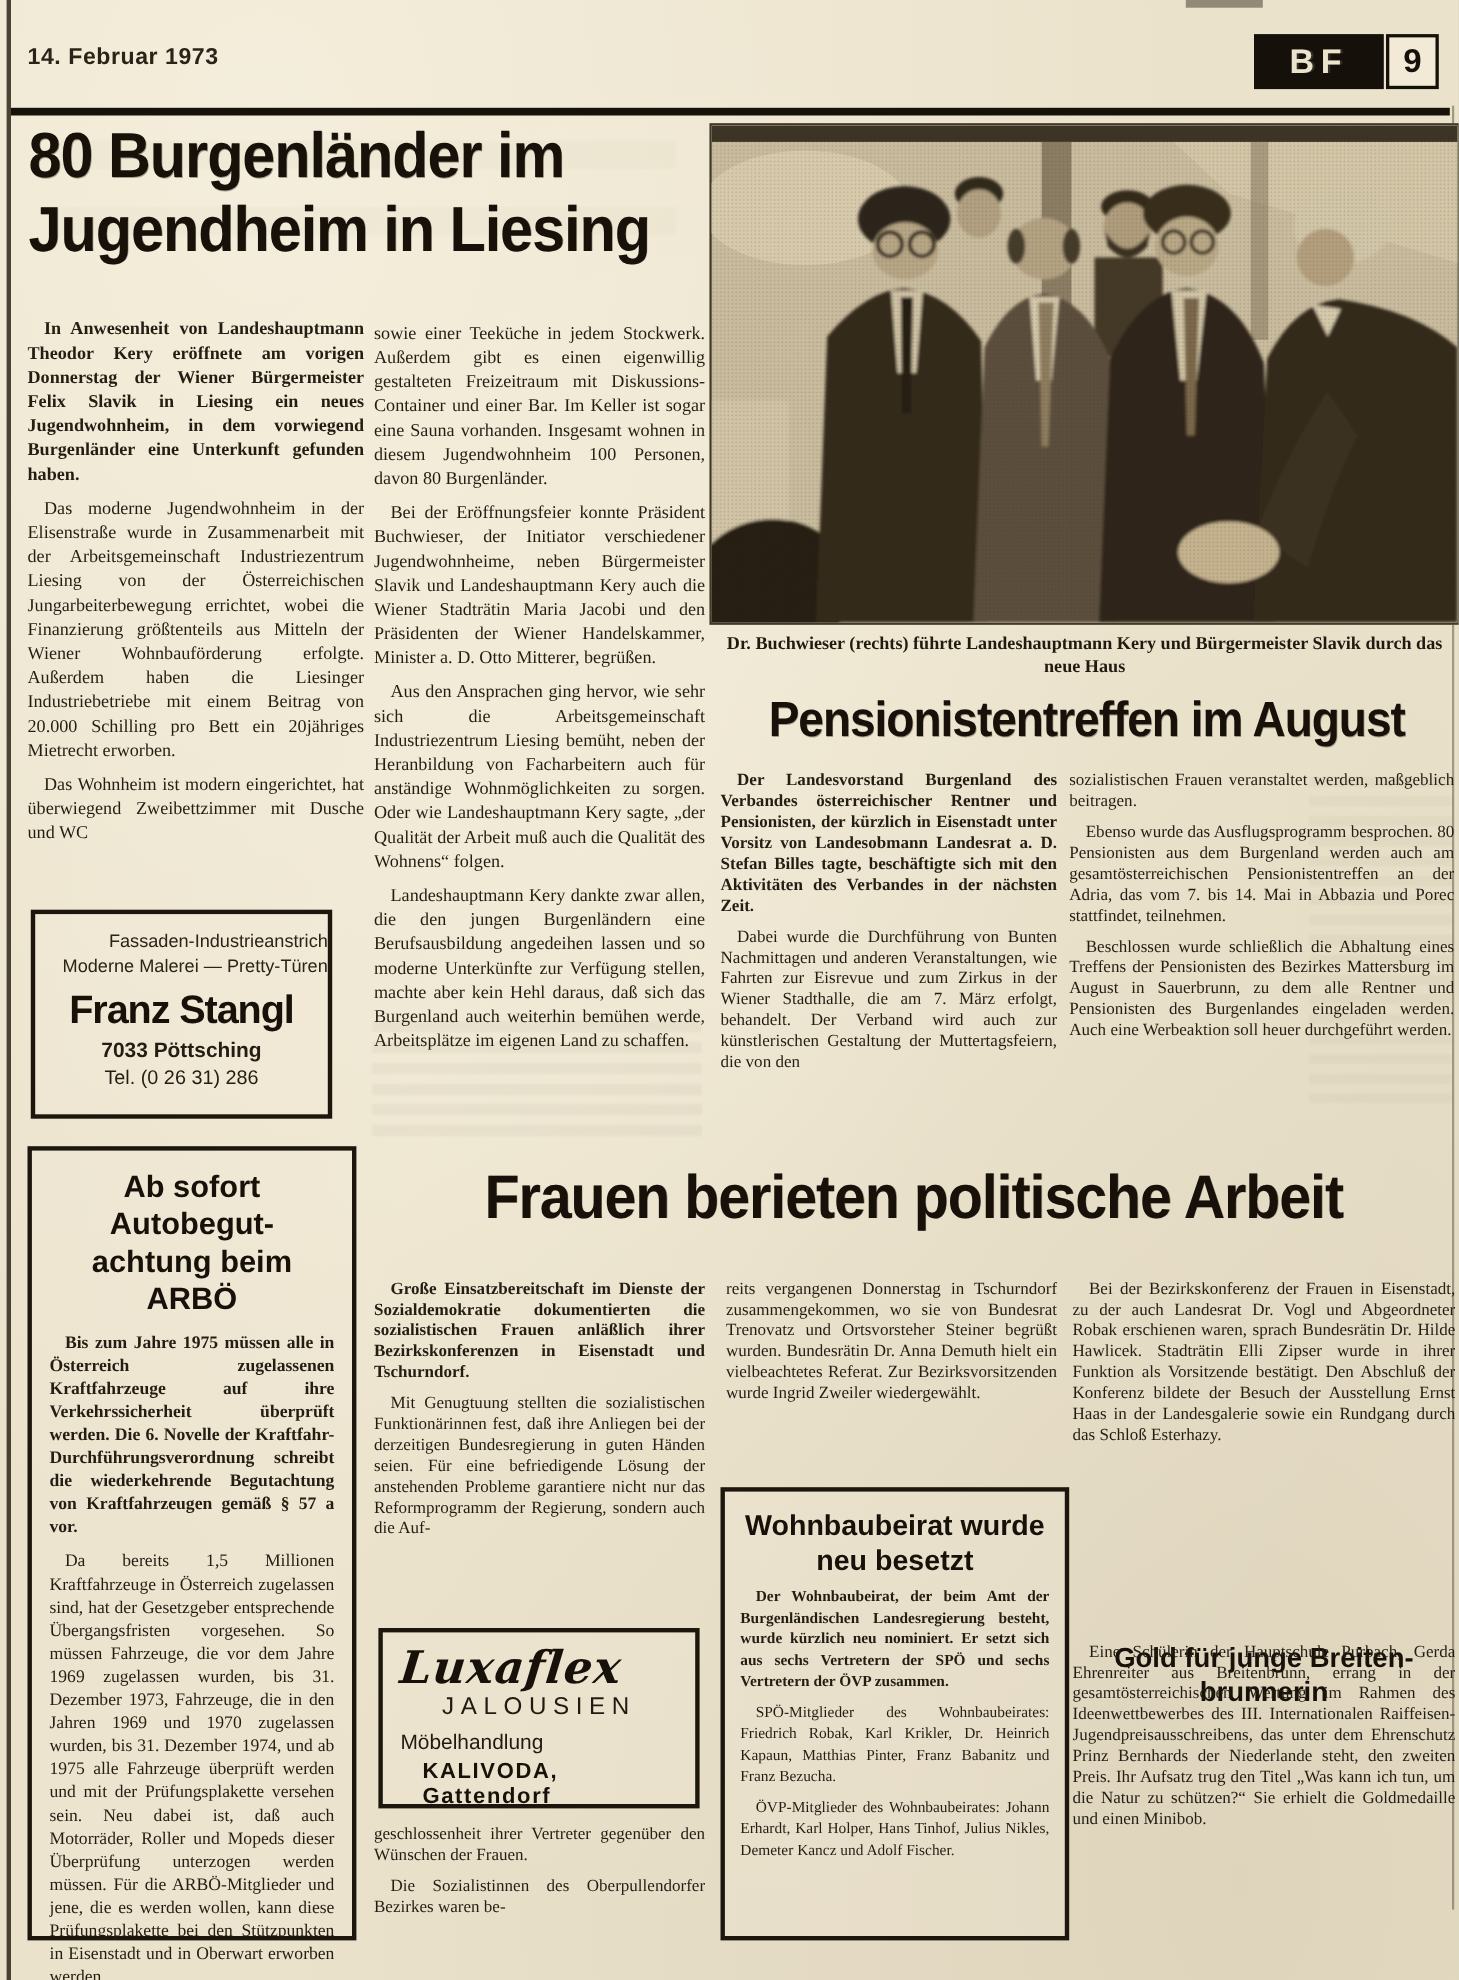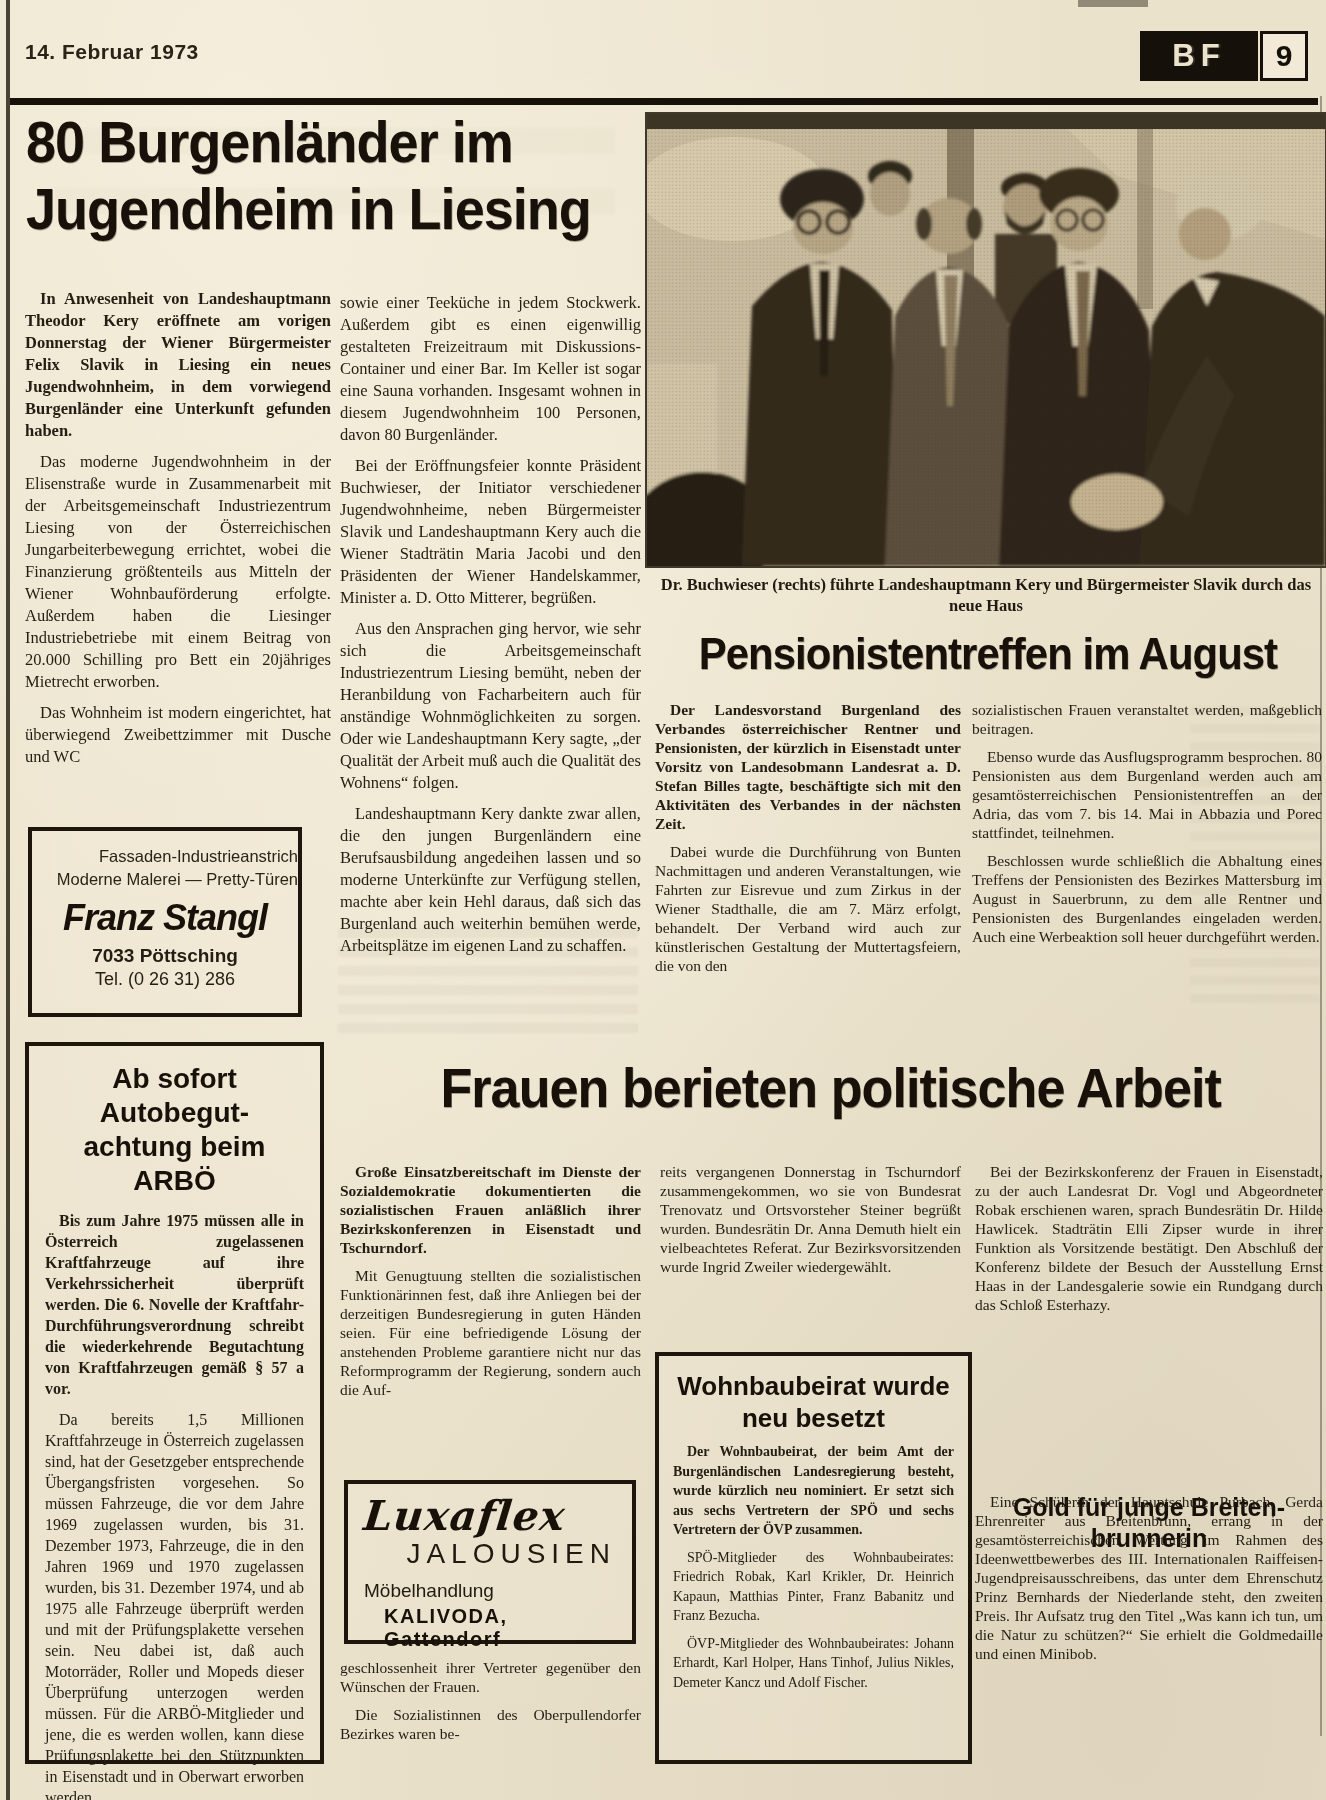--- a/index.html
+++ b/index.html
@@ -67,29 +67,29 @@
   .wohnbau{left:655px;top:1352px;width:317px;height:412px;padding:10px 14px;}
   .wohnbau .boxhead{font-size:26px;line-height:32px;margin:4px 0 8px;}
   .wohnbau .btxt{font-size:14px;line-height:19.5px;text-align:justify;}
   .wohnbau .btxt p{margin:0 0 8px;text-indent:14px;}
   .wohnbau .blead{font-weight:bold;}
   .gold-head{left:975px;top:1492px;width:348px;font-size:25px;line-height:31px;}
   
   .stangl{left:28px;top:827px;width:274px;height:190px;text-align:center;padding-top:16px;}
   .stangl .s1{font-family:"Liberation Sans","DejaVu Sans",sans-serif;font-size:16.5px;color:#2a2418;margin-bottom:4px;text-align:right;}
   .stangl .sname{font-family:"Liberation Sans","DejaVu Sans",sans-serif;font-weight:bold;font-size:36px;
-    letter-spacing:-1px;color:#17110a;margin:8px 0 6px;font-style:italic;}
+    letter-spacing:-1px;color:#17110a;margin:8px 0 6px;}
   .stangl .s3{font-family:"Liberation Sans","DejaVu Sans",sans-serif;font-weight:bold;font-size:19px;margin-top:6px;}
   .stangl .s4{font-family:"Liberation Sans","DejaVu Sans",sans-serif;font-size:18px;margin-top:2px;}
   
   .luxaflex{left:344px;top:1480px;width:292px;height:164px;padding:8px 16px;}
   .lux-brand{font-family:"DejaVu Serif",serif;font-style:italic;font-weight:bold;font-size:41px;
     color:#17110a;letter-spacing:1px;transform:skewX(-6deg);display:inline-block;}
-  .lux-prod{font-family:"Liberation Sans","DejaVu Sans",sans-serif;font-size:28px;letter-spacing:6px;
-    text-align:right;color:#201a10;margin-top:-2px;}
+  .lux-prod{font-family:"Liberation Sans","DejaVu Sans",sans-serif;font-size:22px;letter-spacing:6px;
+    text-align:center;color:#201a10;margin-top:-2px;}
   .lux-l1{font-family:"Liberation Sans","DejaVu Sans",sans-serif;font-size:19px;margin-top:10px;color:#201a10;}
   .lux-l2{font-family:"Liberation Sans","DejaVu Sans",sans-serif;font-weight:bold;font-size:20px;
     letter-spacing:1.5px;margin-top:3px;color:#17110a;margin-left:20px;}
   
   .bleed{pointer-events:none;filter:blur(1.2px);}
   .bleed1{left:338px;top:928px;width:300px;height:112px;opacity:.55;
     background:repeating-linear-gradient(180deg, rgba(84,68,44,.09) 0 10px, transparent 10px 19px);}
   .bleed2{left:1190px;top:706px;width:130px;height:300px;opacity:.5;
     background:repeating-linear-gradient(180deg, rgba(84,68,44,.07) 0 9px, transparent 9px 18px);}
   .bleed3{left:55px;top:128px;width:560px;height:120px;opacity:.4;

